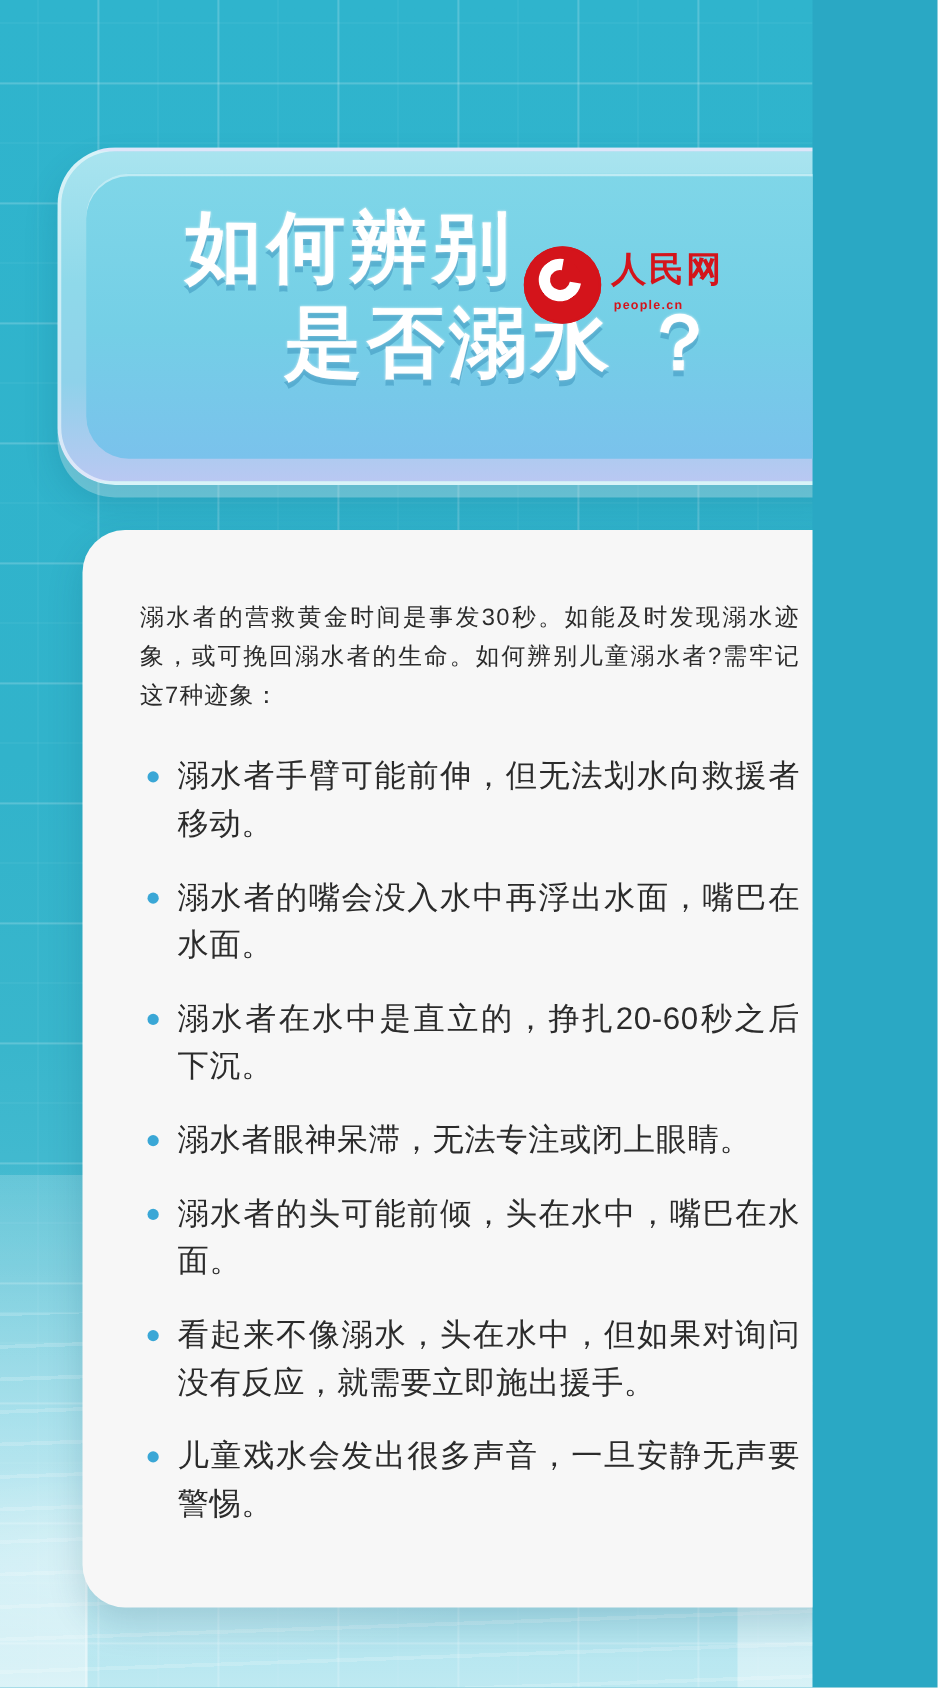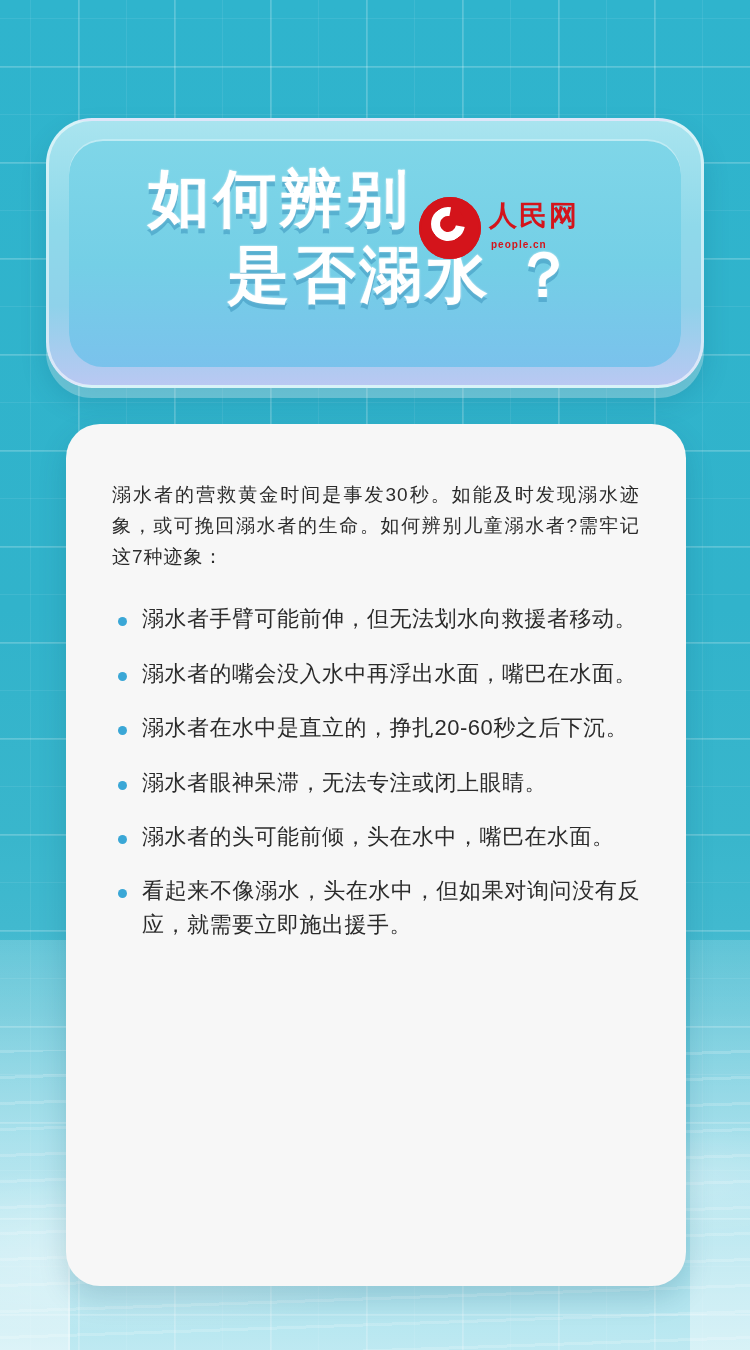--- a/index.html
+++ b/index.html
@@ -10,21 +10,21 @@
     width: 750px;
     height: 1350px;
     font-family: "Liberation Sans", sans-serif;
     background: #2aa8c4;
     overflow: hidden;
   }
 
   
   .poster {
     position: relative;
-    width: 750px;
+    width: 650px;
     height: 1350px;
     overflow: hidden;
     background:
       linear-gradient(180deg, #2fb4cd 0%, #31b3cb 45%, #39b6cc 62%, #49bcd2 75%, #6ecde0 88%, #8fd9e8 100%);
   }
   
   .tiles {
     position: absolute;
     inset: 0;
     background-image:
@@ -203,21 +203,21 @@
   }
   ul.points {
     list-style: none;
     margin: 0;
     padding: 0;
   }
   ul.points li {
     position: relative;
     padding-left: 30px;
     margin-bottom: 21px;
-    font-size: 22px;
+    font-size: 25px;
     line-height: 1.52;
     color: #2b2b2b;
     letter-spacing: 0.5px;
     text-align: justify;
   }
   ul.points li::before {
     content: "";
     position: absolute;
     left: 6px;
     top: 15px;
@@ -255,16 +255,17 @@
 
   <div class="content-card">
     <p class="intro">溺水者的营救黄金时间是事发30秒。如能及时发现溺水迹象，或可挽回溺水者的生命。如何辨别儿童溺水者?需牢记这7种迹象：</p>
     <ul class="points">
       <li>溺水者手臂可能前伸，但无法划水向救援者移动。</li>
       <li>溺水者的嘴会没入水中再浮出水面，嘴巴在水面。</li>
       <li>溺水者在水中是直立的，挣扎20-60秒之后下沉。</li>
       <li>溺水者眼神呆滞，无法专注或闭上眼睛。</li>
       <li>溺水者的头可能前倾，头在水中，嘴巴在水面。</li>
       <li>看起来不像溺水，头在水中，但如果对询问没有反应，就需要立即施出援手。</li>
+      <li>儿童戏水会发出很多声音，一旦安静无声要警惕。</li>
     </ul>
   </div>
 
 </div>
 
 </body></html>

